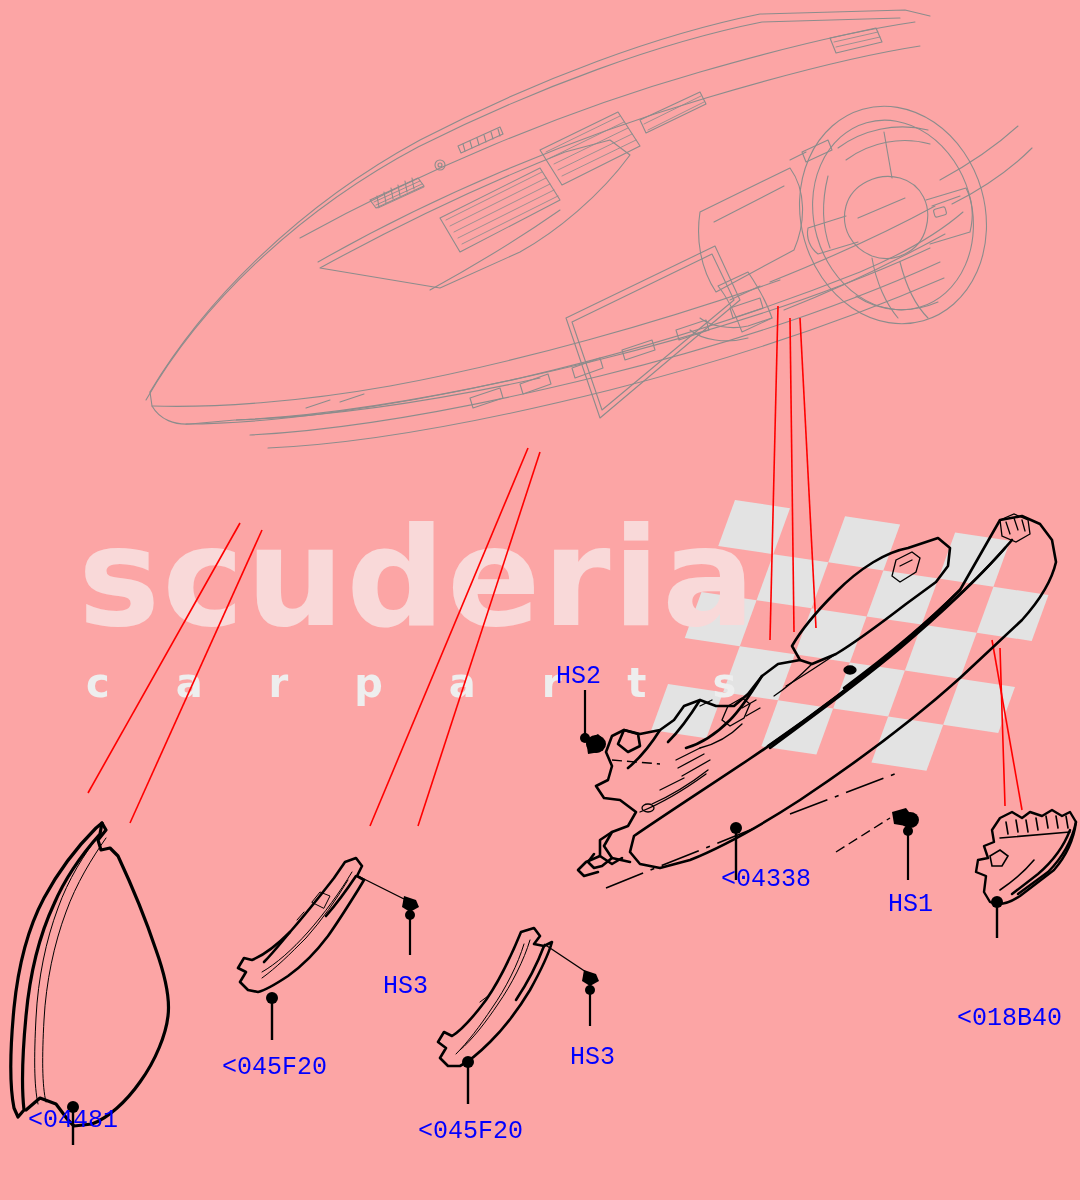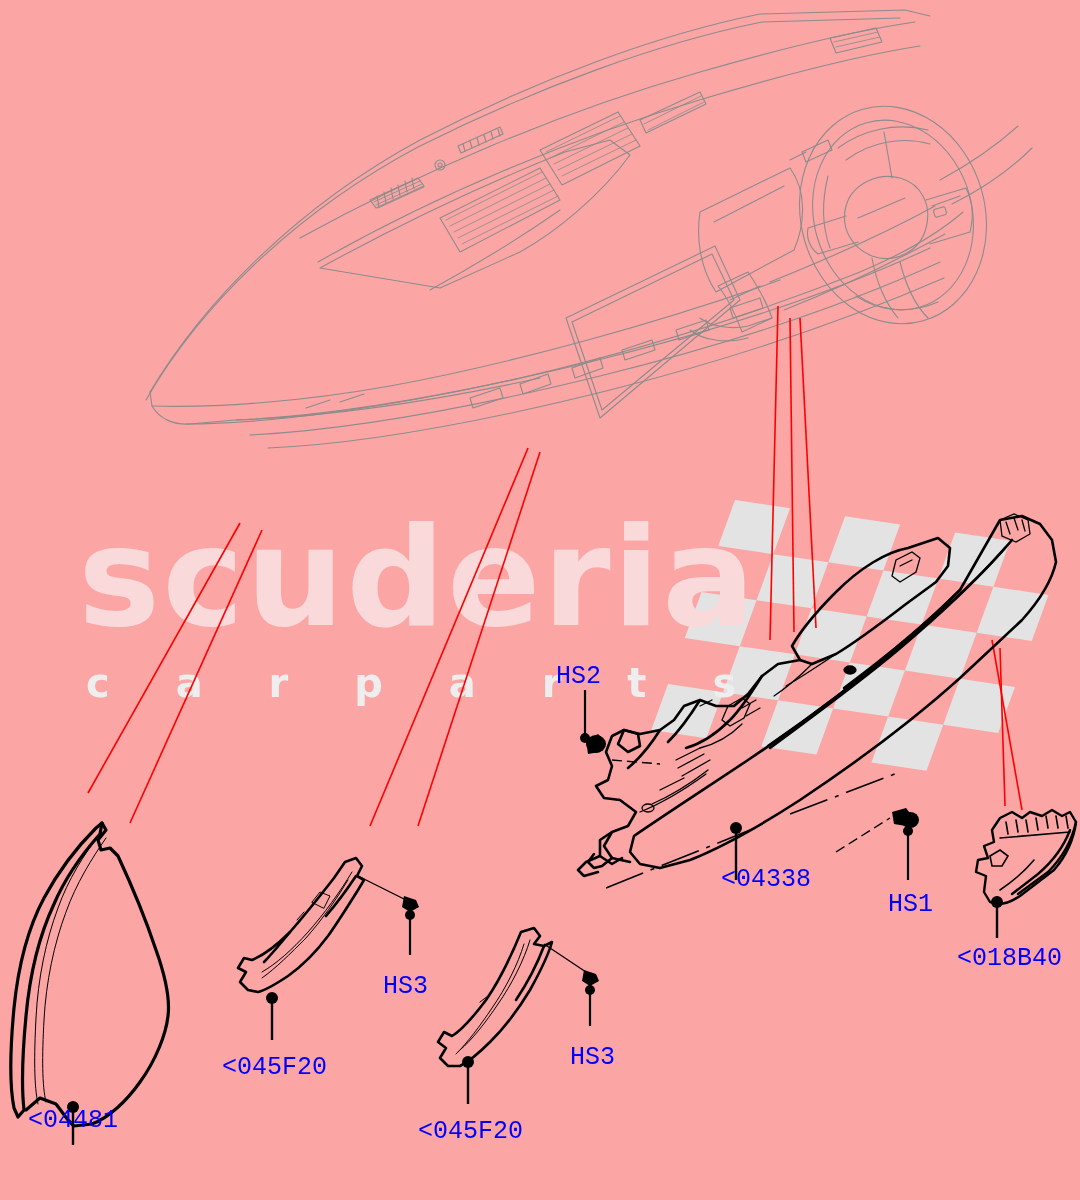--- a/index.html
+++ b/index.html
@@ -379,15 +379,15 @@
   </svg>
 
   <span class="lbl" style="left:28px;  top:1106px;">&lt;04481</span>
   <span class="lbl" style="left:222px; top:1053px;">&lt;045F20</span>
   <span class="lbl" style="left:383px; top:972px;">HS3</span>
   <span class="lbl" style="left:418px; top:1117px;">&lt;045F20</span>
   <span class="lbl" style="left:570px; top:1043px;">HS3</span>
   <span class="lbl" style="left:556px; top:662px;">HS2</span>
   <span class="lbl" style="left:688px; top:865px;margin-left:33px;">&lt;04338</span>
   <span class="lbl" style="left:888px; top:890px;">HS1</span>
-  <span class="lbl" style="left:957px; top:944px;">&lt;018B40</span>
+  <span class="lbl" style="left:957px; top:1004px;">&lt;018B40</span>
 
 </div>
 
 </body></html>

